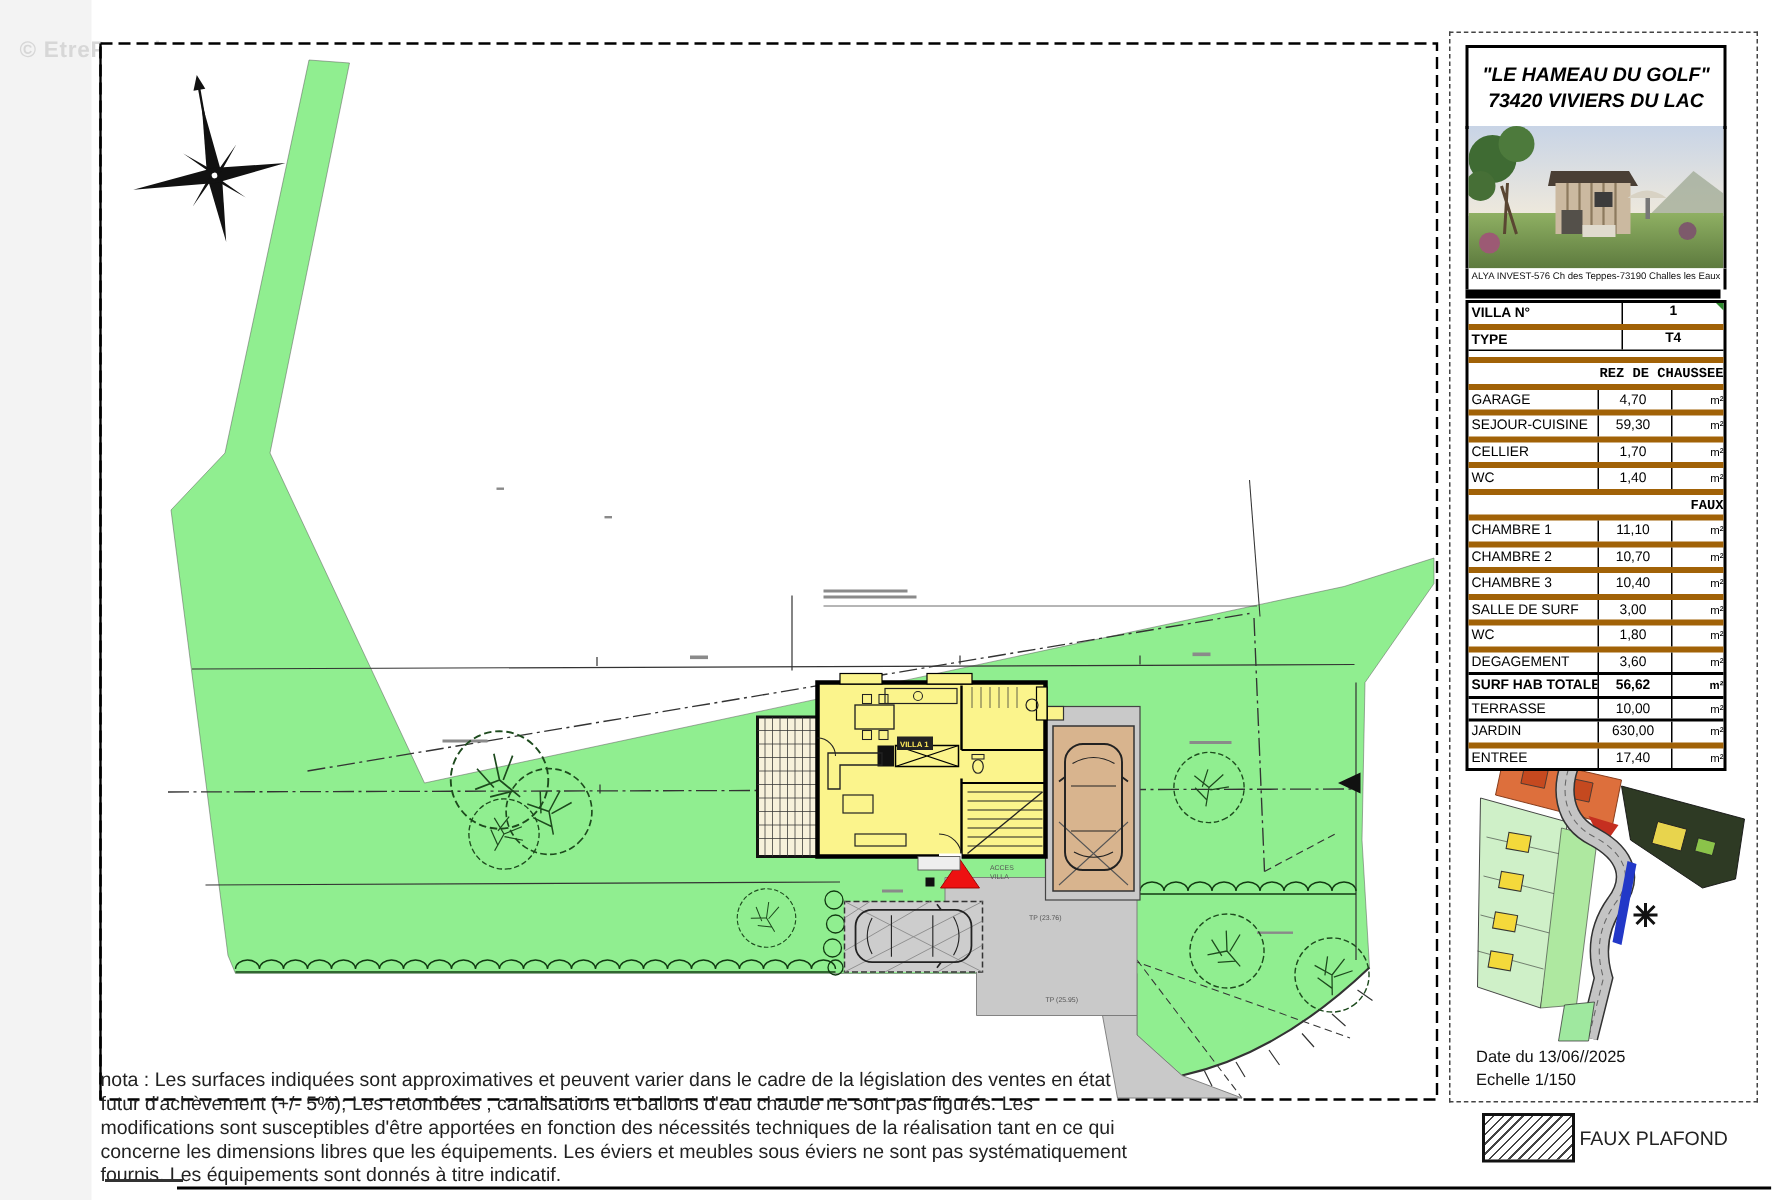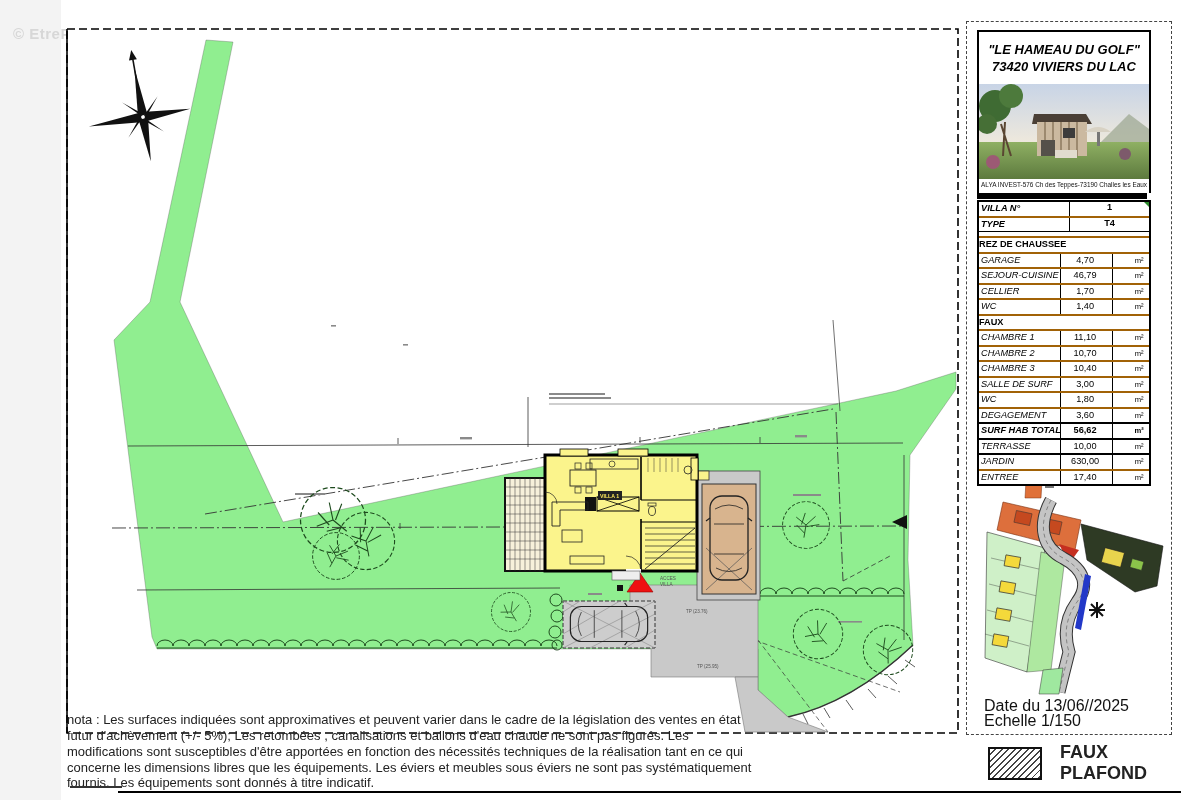--- a/index.html
+++ b/index.html
@@ -13,39 +13,39 @@
   #panel-outline{left:966px;top:21px;width:204px;height:712px;border:1px dashed #444;}
   #title-box{left:977px;top:30px;width:170px;height:52px;border:2px solid #000;background:#fff;
              display:flex;flex-direction:column;justify-content:center;align-items:center;}
   #title-box .t{font-size:13px;font-weight:bold;font-style:italic;color:#000;line-height:17px;white-space:nowrap;}
   #photo-box{left:977px;top:84px;width:170px;height:95px;border-left:2px solid #000;border-right:2px solid #000;}
   #photo-caption{left:977px;top:179px;width:170px;height:12px;border-left:2px solid #000;border-right:2px solid #000;
                  font-size:6.4px;color:#111;padding-top:2px;text-align:center;background:#fff;}
   #photo-bar{left:977px;top:193px;width:170px;height:6px;background:#000;}
   
   #area-table{left:977px;top:200px;width:170px;border:2px solid #000;background:#fff;}
-  .trow{display:flex;height:13.5px;border-top:2px solid #a16207;align-items:stretch;font-size:9.2px;color:#000;}
+  .trow{display:flex;height:13.5px;border-top:4px solid #a16207;align-items:stretch;font-size:9.2px;color:#000;}
   .trow:first-child{border-top:none;}
   .tgap{height:4px;border-top:1px solid #000;}
-  .tl{width:88px;border-right:1px solid #000;padding:1px 0 0 2px;white-space:nowrap;overflow:hidden;font-style:italic;}
+  .tl{width:88px;border-right:1px solid #000;padding:1px 12px 0 2px;white-space:nowrap;overflow:hidden;}
   .tv{width:54px;border-right:1px solid #000;text-align:center;padding:1px 3px 0 0;}
-  .tu{width:22px;text-align:center;font-size:7.6px;padding-top:2px;margin-left:16px;}
-  .tsec{flex:1;text-align:left;font-weight:bold;padding-top:1px;}
+  .tu{width:22px;text-align:right;font-size:7.6px;padding-top:2px;margin-left:16px;}
+  .tsec{flex:1;text-align:right;font-weight:bold;padding-top:1px;font-family:Liberation Mono, monospace;}
   .tinfo .tv2{flex:1;text-align:center;font-weight:bold;position:relative;}
   .tinfo .tl{font-weight:bold;}
   .tbold{font-weight:bold;}
   .tbold .tl{font-weight:bold;}
   .trow.sep{border-top:2px solid #000;}
   .corner-tri{position:absolute;right:0;top:0;width:0;height:0;border-left:5px solid transparent;border-top:5px solid #2E8B2E;}
   
-  #date-block{left:984px;top:698px;width:180px;font-size:16px;color:#111;line-height:15px;}
+  #date-block{left:984px;top:698px;width:180px;font-size:11px;color:#111;line-height:15px;}
   #legend{left:988px;top:742px;display:flex;align-items:center;}
   #hatch-box{width:58px;height:29px;border:2px solid #111;
      background:repeating-linear-gradient(135deg,#fff 0 3.5px,#444 3.5px 4.6px);}
-  #legend-label{margin-left:18px;font-size:18px;color:#222;font-weight:bold;}
+  #legend-label{margin-left:3px;font-size:13px;color:#222;}
   
   #nota{left:67px;top:712px;width:694px;font-size:13px;line-height:1.22;color:#222;}
   #nota-rule{left:70px;top:786px;width:52px;height:2px;background:#333;}
   #bottom-line{left:118px;top:791px;width:1063px;height:2px;background:#000;}
   svg text{font-family:"Liberation Sans","DejaVu Sans",sans-serif;}
 </style>
 </head>
 <body>
 <div id="page">
 
@@ -302,21 +302,21 @@
   <div class="trow">
     <div class="tsec">REZ DE CHAUSSEE</div>
   </div>
   <div class="trow">
     <div class="tl">GARAGE</div>
         <div class="tv">4,70</div>
         <div class="tu">m²</div>
   </div>
   <div class="trow">
     <div class="tl">SEJOUR-CUISINE</div>
-        <div class="tv">46,79</div>
+        <div class="tv">59,30</div>
         <div class="tu">m²</div>
   </div>
   <div class="trow">
     <div class="tl">CELLIER</div>
         <div class="tv">1,70</div>
         <div class="tu">m²</div>
   </div>
   <div class="trow">
     <div class="tl">WC</div>
         <div class="tv">1,40</div>

